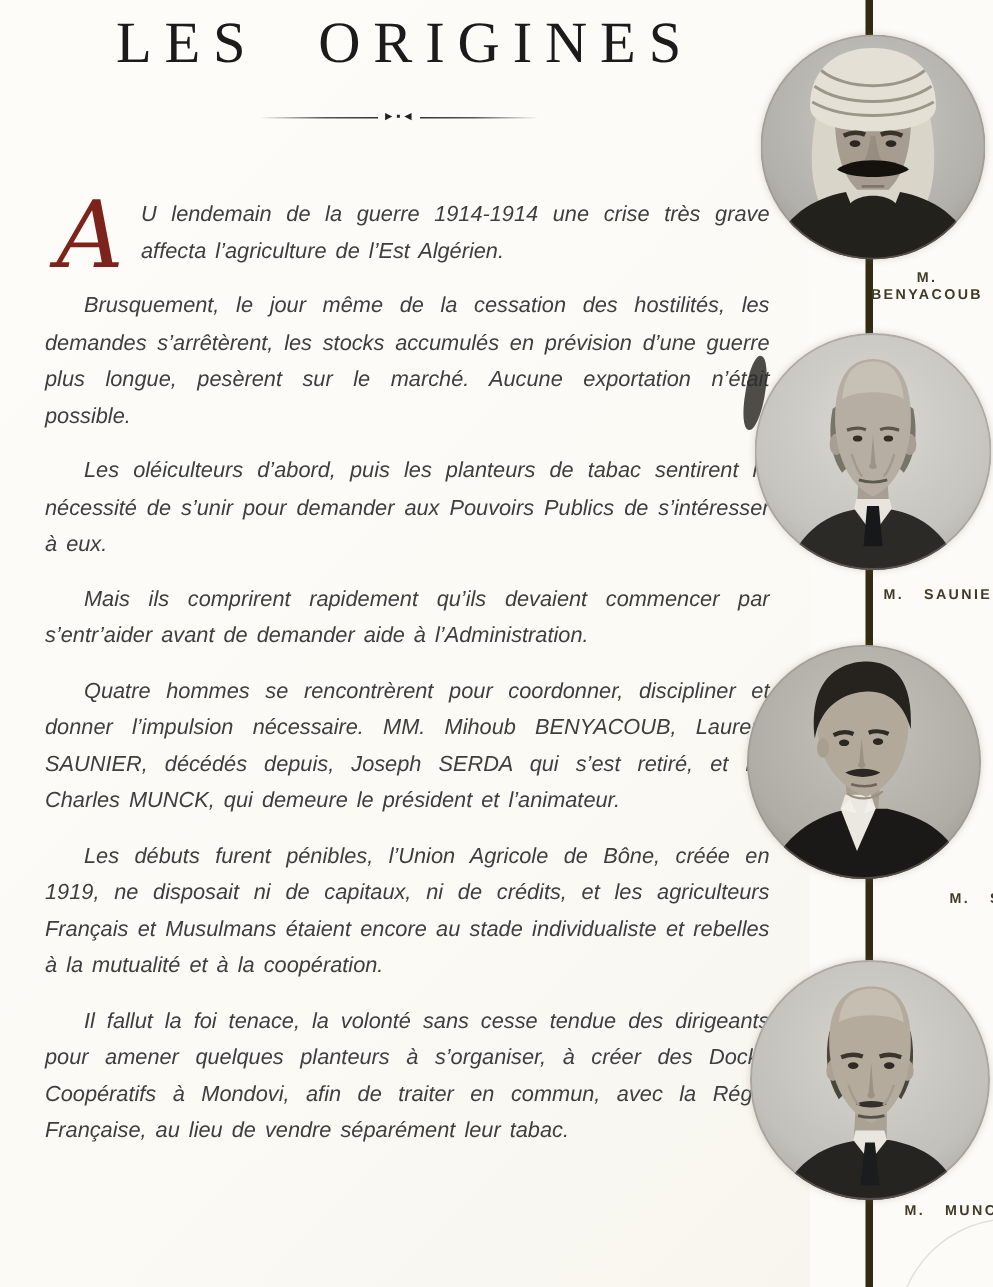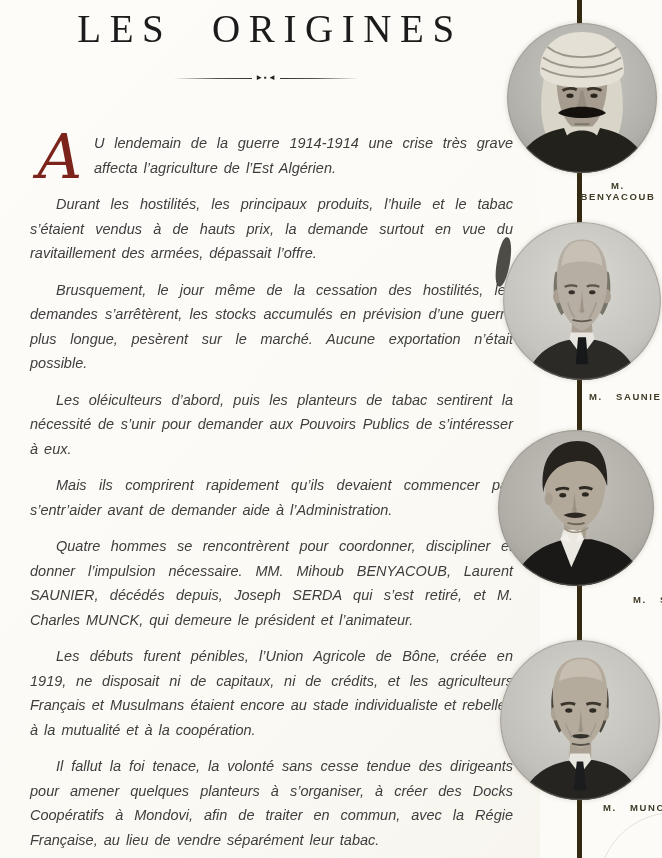--- a/index.html
+++ b/index.html
@@ -60,21 +60,20 @@
   <h1 class="title">LES ORIGINES</h1>
 
   <div class="ornament">
     <span class="orn-line l"></span>
     <span class="orn-glyph">►▪◄</span>
     <span class="orn-line r"></span>
   </div>
 
   <main class="article">
     <p class="para first"><span class="dropcap">A</span><span>U lendemain de la guerre 1914-1914 une crise très grave affecta l’agriculture de l’Est Algérien.</span></p>
-    <p class="para">Durant les hostilités, les principaux produits, l’huile et le tabac s’étaient vendus à de hauts prix, la demande surtout en vue du ravitaillement des armées, dépassait l’offre.</p>
     <p class="para">Brusquement, le jour même de la cessation des hostilités, les demandes s’arrêtèrent, les stocks accumulés en prévision d’une guerre plus longue, pesèrent sur le marché. Aucune exportation n’était possible.</p>
     <p class="para">Les oléiculteurs d’abord, puis les planteurs de tabac sentirent la nécessité de s’unir pour demander aux Pouvoirs Publics de s’intéresser à eux.</p>
     <p class="para">Mais ils comprirent rapidement qu’ils devaient commencer par s’entr’aider avant de demander aide à l’Administration.</p>
     <p class="para">Quatre hommes se rencontrèrent pour coordonner, discipliner et donner l’impulsion nécessaire. MM. Mihoub BENYACOUB, Laurent SAUNIER, décédés depuis, Joseph SERDA qui s’est retiré, et M. Charles MUNCK, qui demeure le président et l’animateur.</p>
     <p class="para">Les débuts furent pénibles, l’Union Agricole de Bône, créée en 1919, ne disposait ni de capitaux, ni de crédits, et les agriculteurs Français et Musulmans étaient encore au stade individualiste et rebelles à la mutualité et à la coopération.</p>
     <p class="para">Il fallut la foi tenace, la volonté sans cesse tendue des dirigeants pour amener quelques planteurs à s’organiser, à créer des Docks Coopératifs à Mondovi, afin de traiter en commun, avec la Régie Française, au lieu de vendre séparément leur tabac.</p>
   </main>
 
   <div class="vrule"></div>
   <div class="artifact"></div>

